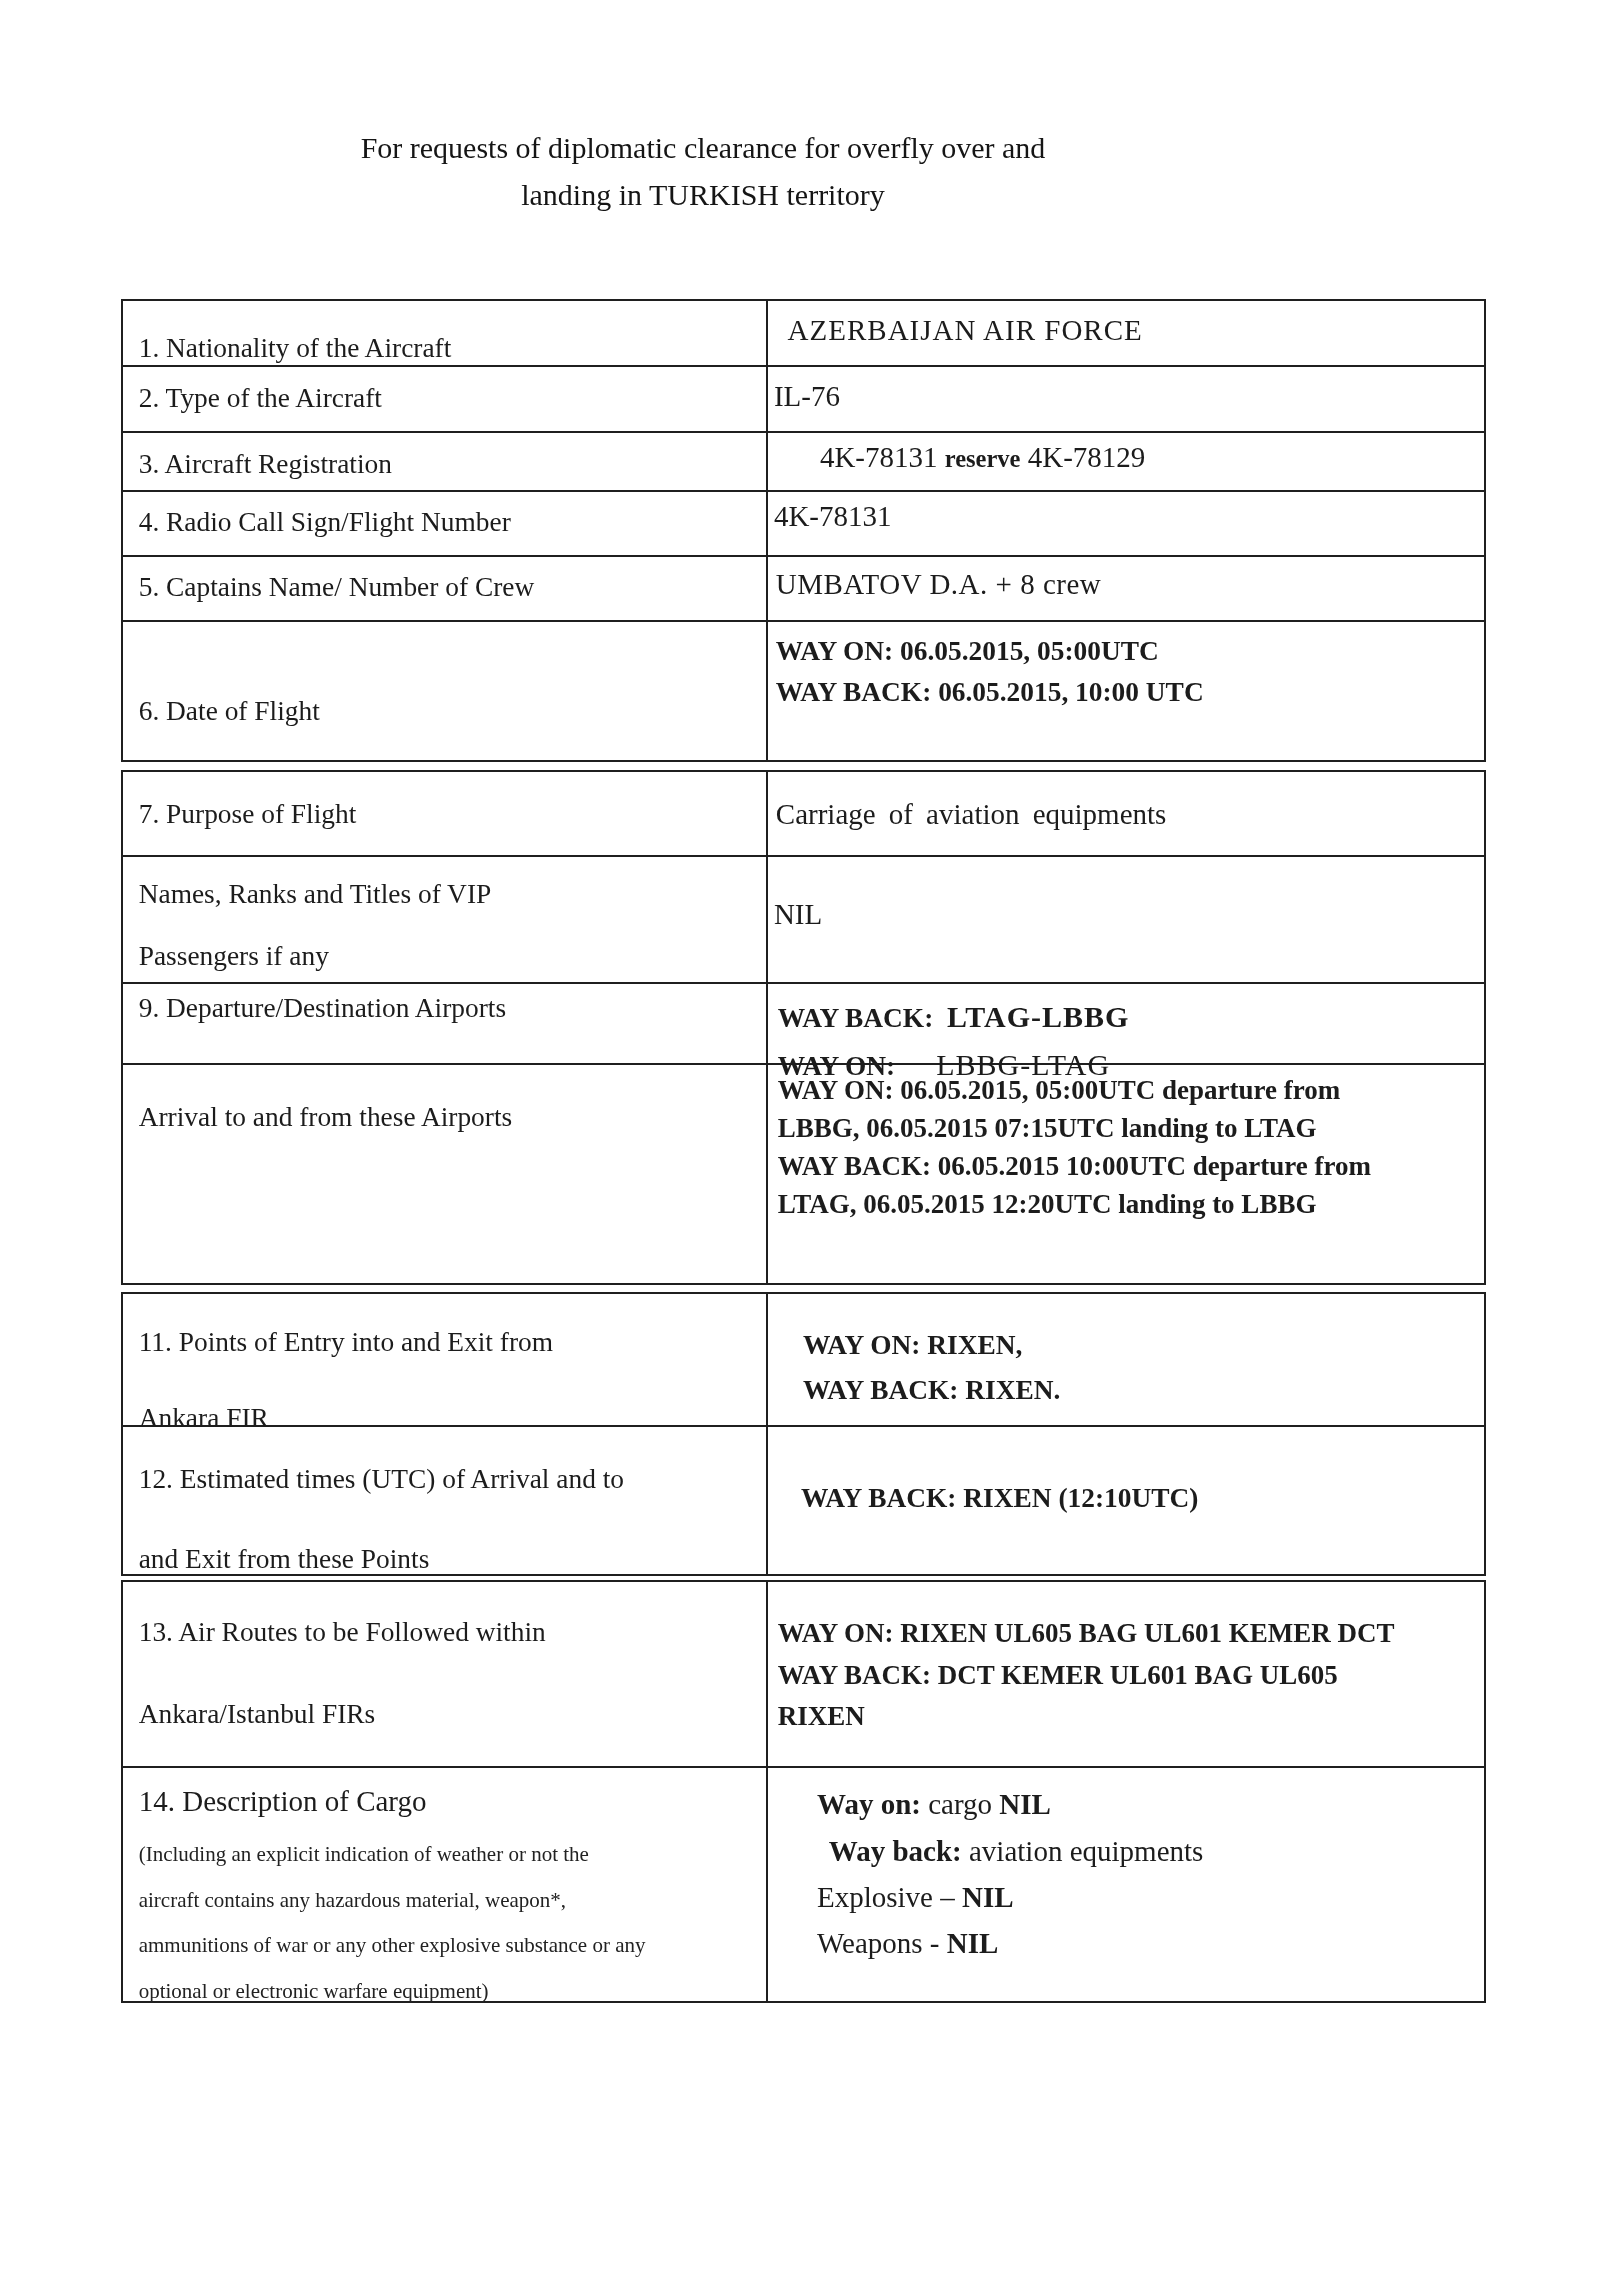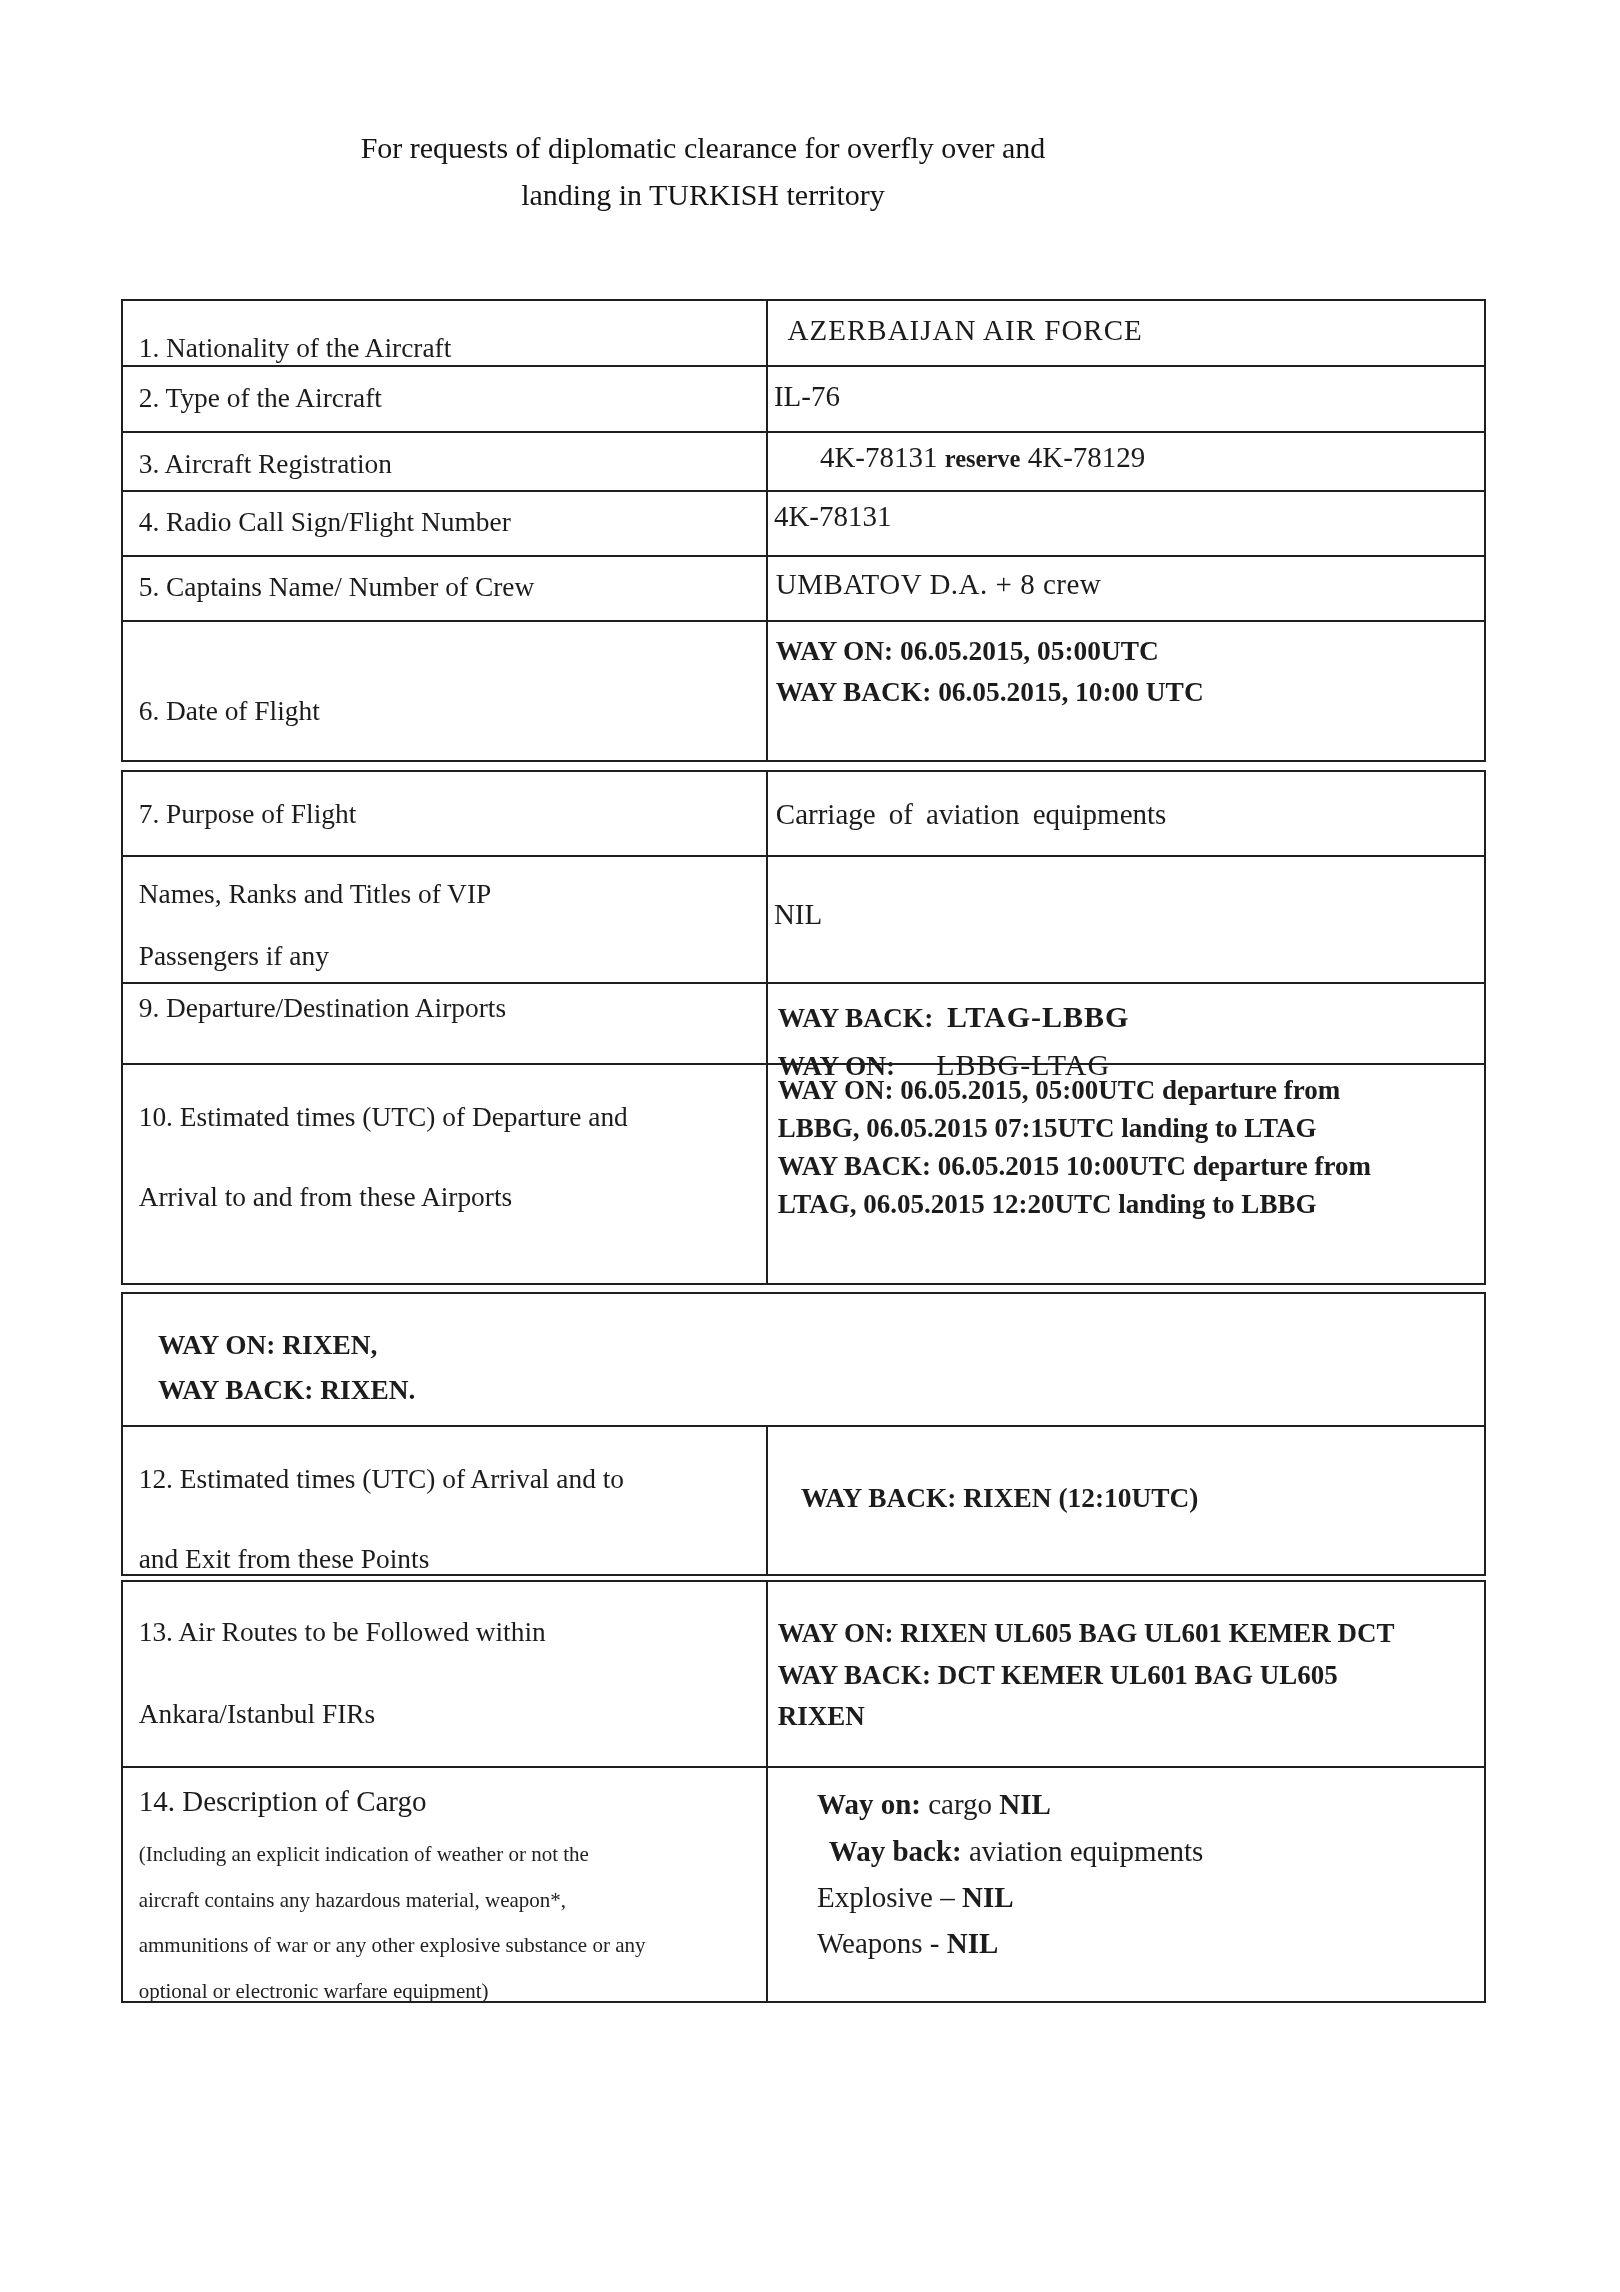--- a/index.html
+++ b/index.html
@@ -163,32 +163,35 @@
   <div class="trow r9">
     <div class="cell cl">9. Departure/Destination Airports</div>
     <div class="cell cv">
       <div><span class="b">WAY BACK:</span><span class="apt gapB">LTAG-LBBG</span></div>
       <div><span class="b">WAY ON:</span><span class="apt gapA">LBBG-LTAG</span></div>
     </div>
   </div>
 
   <div class="trow r10">
     <div class="cell cl">
-      <div class="lbl-line">10. Estimated times (UTC) of Departure and</div>
       <div class="lbl-line">Arrival to and from these Airports</div>
     </div>
     <div class="cell cv b">
       <div>WAY ON: 06.05.2015, 05:00UTC departure from</div>
       <div>LBBG, 06.05.2015 07:15UTC landing to LTAG</div>
       <div>WAY BACK: 06.05.2015 10:00UTC departure from</div>
       <div>LTAG, 06.05.2015 12:20UTC  landing to LBBG</div>
     </div>
   </div>
 
   <div class="trow r11 gap8">
+    <div class="cell cl">
+      <div class="lbl-line">11. Points of  Entry into and Exit from</div>
+      <div class="lbl-line">Ankara  FIR</div>
+    </div>
     <div class="cell cv">
       <div class="b">WAY ON:  RIXEN,</div>
       <div class="b">WAY BACK:  RIXEN.</div>
     </div>
   </div>
 
   <div class="trow r12">
     <div class="cell cl">
       <div class="lbl-line">12. Estimated times (UTC) of Arrival and to</div>
       <div class="lbl-line">and Exit from these Points</div>

